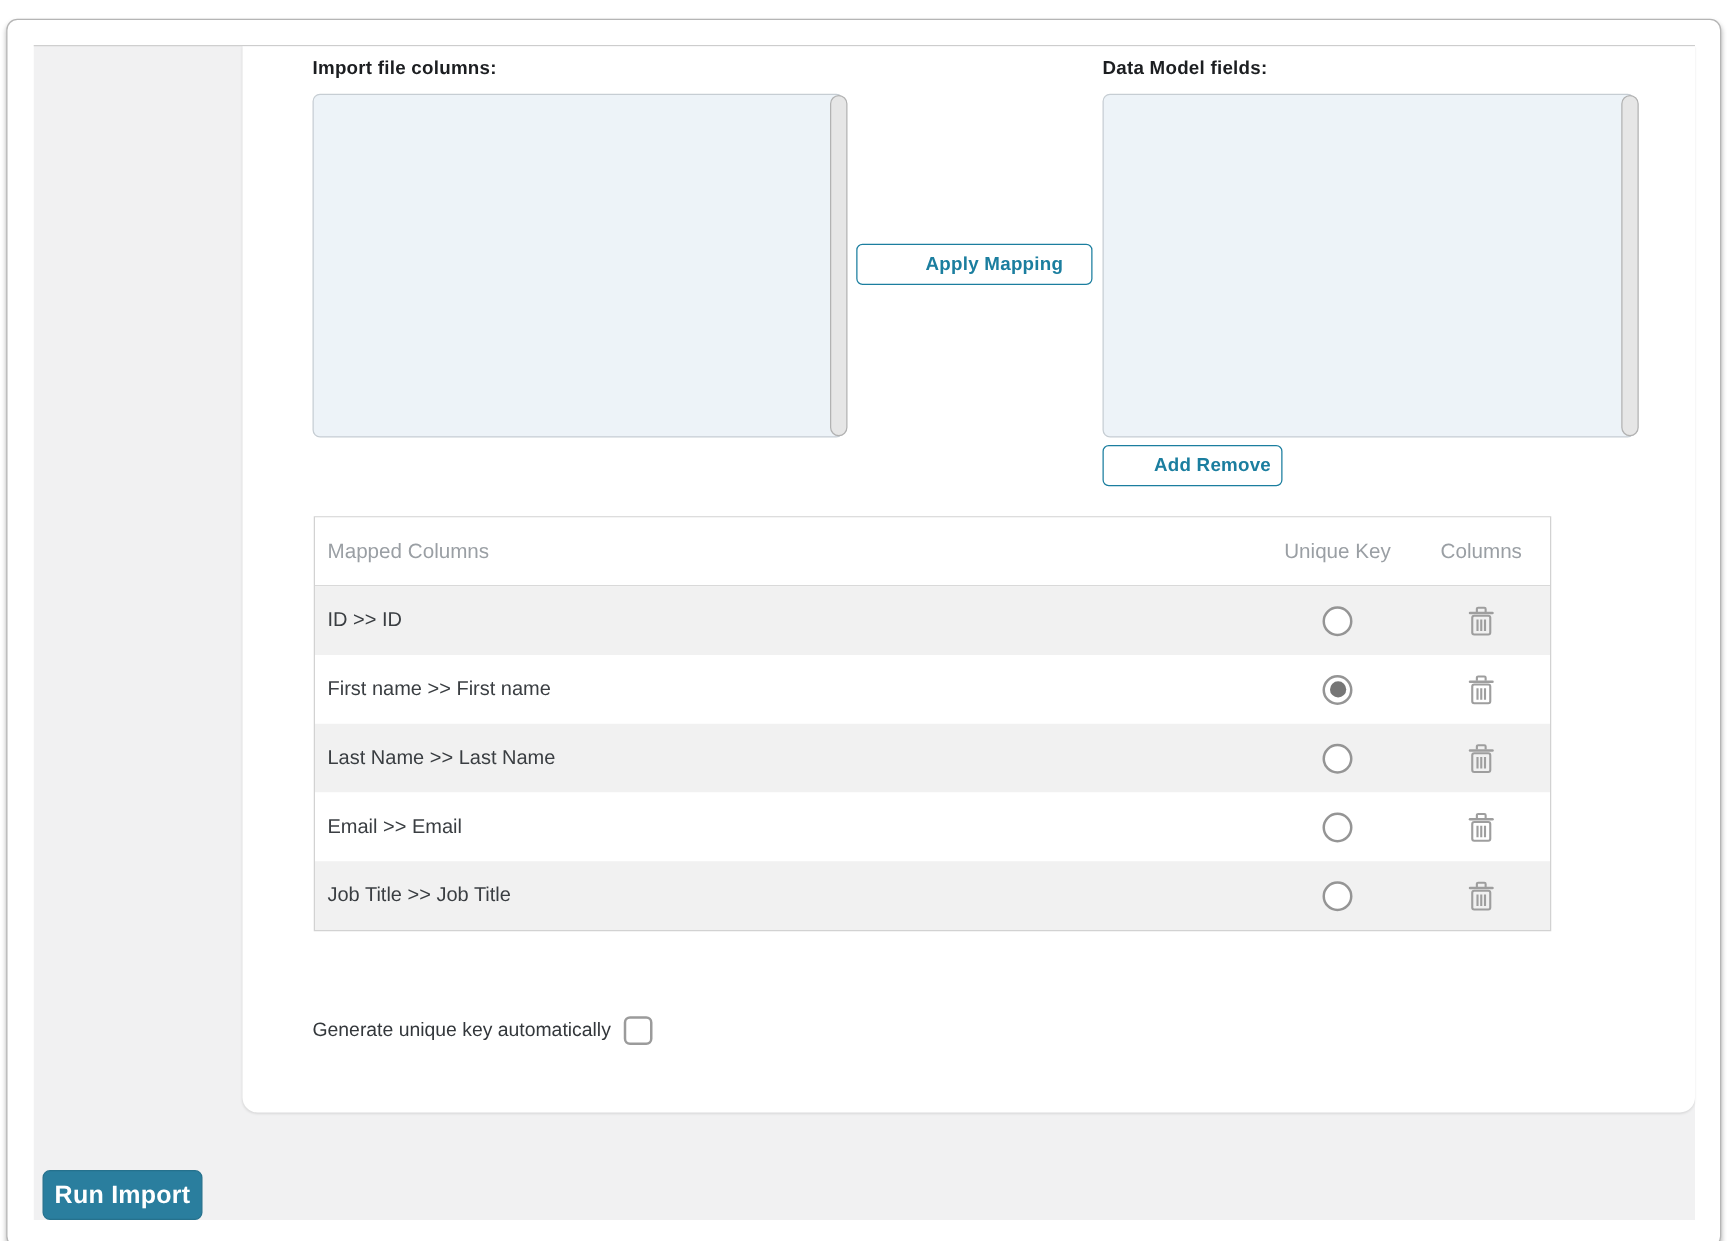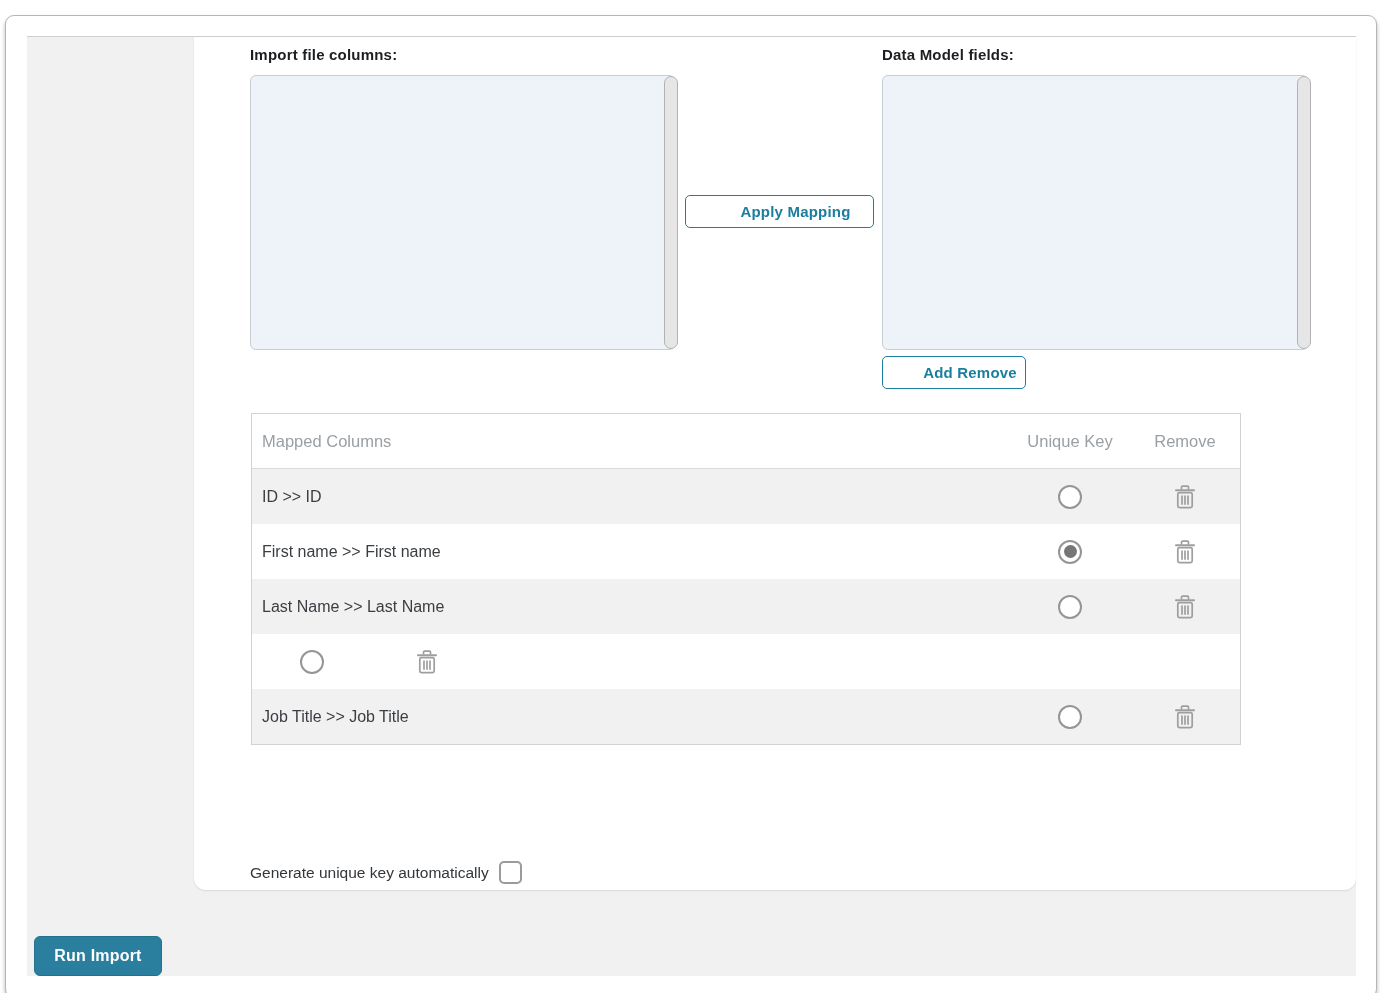--- a/index.html
+++ b/index.html
@@ -113,21 +113,21 @@
     cursor: pointer;
   }
   .radio .dot { width: 13px; height: 13px; border-radius: 50%; background: transparent; }
   .radio.selected .dot { background: #767676; }
 
   .trash-btn { background: none; border: none; cursor: pointer; padding: 0; line-height: 0; }
 
   .genkey-row {
     position: absolute;
     left: 56px;
-    top: 824px;
+    top: 776px;
     display: flex;
     align-items: center;
     gap: 10px;
     justify-content: space-between;
   }
   .genkey-label { font-size: 15.5px; color: #33373b; }
   .checkbox {
     width: 23px; height: 23px;
     border: 2px solid #9b9b9b;
     border-radius: 5px;
@@ -139,21 +139,21 @@
     position: absolute;
     left: 7px;
     top: 899px;
     width: 128px;
     height: 40px;
     background: #2a7e9e;
     border: 1px solid #25718d;
     border-radius: 6px;
     color: #ffffff;
     font-family: "Liberation Sans", sans-serif;
-    font-size: 16px;
+    font-size: 20px;
     font-weight: bold;
     cursor: pointer;
     letter-spacing: 0.2px;
   }
 </style>
 </head>
 <body>
 
 <div class="window">
   <div class="workspace">
@@ -173,21 +173,21 @@
       <div class="listbox" id="listbox-model">
         <div class="scrollbar"></div>
       </div>
 
       <button class="outline-btn" id="add-field">Add Remove</button>
 
       <div class="map-table">
         <div class="t-row t-head">
           <div class="t-col-label">Mapped Columns</div>
           <div class="t-col-key">Unique Key</div>
-          <div class="t-col-remove">Remove</div>
+          <div class="t-col-remove">Columns</div>
         </div>
         <div class="t-body" id="table-body">
   <div class="t-row">
     <div class="t-col-label">ID &gt;&gt; ID</div>
     <div class="t-col-key">
       <span class="radio">
                   <span class="dot"></span>
                 </span>
     </div>
     <div class="t-col-remove">
@@ -240,20 +240,21 @@
             <path d="M2 6.3 H20" stroke-linecap="round" stroke-width="2"></path>
             <rect x="3.8" y="8.6" width="14.4" height="15" rx="1.6"></rect>
             <path d="M8 11.6 V20.8 M11 11.6 V20.8 M14 11.6 V20.8"></path>
           </g>
         </svg>
       </button>
     </div>
   </div>
 
   <div class="t-row">
+    <div class="t-col-label">Email &gt;&gt; Email</div>
     <div class="t-col-key">
       <span class="radio">
                   <span class="dot"></span>
                 </span>
     </div>
     <div class="t-col-remove">
       <button class="trash-btn">
         <svg width="22" height="26" viewBox="0 0 22 26">
           <g fill="none" stroke="#9e9e9e" stroke-width="1.7">
             <path d="M7.5 5.5 V3.2 a1 1 0 0 1 1 -1 h5 a1 1 0 0 1 1 1 V5.5"></path>

